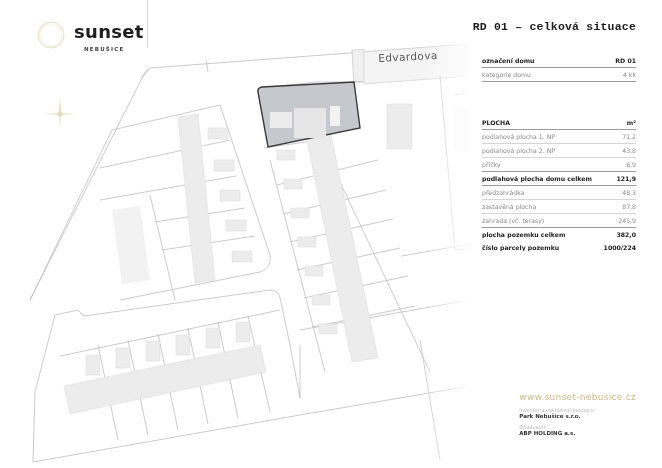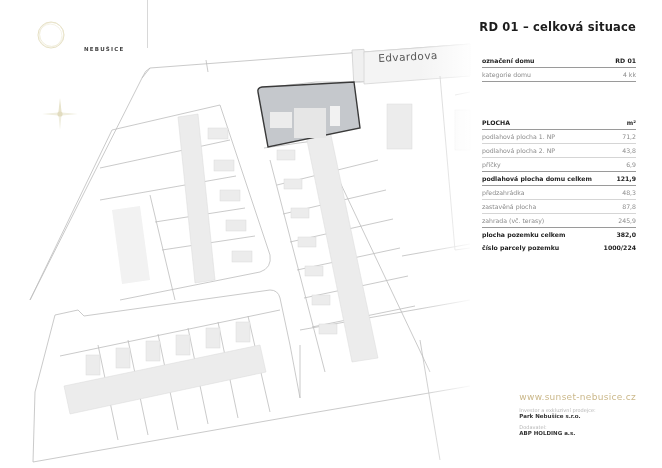--- a/index.html
+++ b/index.html
@@ -3,21 +3,21 @@
 <meta charset="utf-8">
 <style>
   html, body { margin:0; padding:0; background:#ffffff; }
   body { width:662px; height:468px; position:relative; overflow:hidden; font-family:"DejaVu Sans", sans-serif; color:#222; }
   .logo { position:absolute; left:30px; top:18px; width:140px; height:40px; }
   .logo-ring { position:absolute; left:6px; top:2px; width:30px; height:30px; }
   .logo-word { position:absolute; left:44px; top:3px; font-size:18px; font-weight:bold; letter-spacing:0.3px; color:#1e1e1e; font-family:"DejaVu Sans", sans-serif; }
   .logo-sub { position:absolute; left:54px; top:28px; font-size:5.5px; letter-spacing:1.2px; font-weight:bold; color:#444; }
   .vline { position:absolute; left:147px; top:0; width:1px; height:48px; background:#d8d8d8; }
   .map { position:absolute; left:0; top:0; width:662px; height:468px; }
-  .title { position:absolute; right:26px; top:20px; font-size:11.5px; font-weight:bold; color:#1c1c1c; letter-spacing:0.2px; }
+  .title { position:absolute; right:26px; top:20px; font-size:11.5px; font-weight:bold; color:#1c1c1c; letter-spacing:0.2px;font-family:Liberation Mono, monospace; }
   .panel { position:absolute; left:482px; width:154px; font-size:6.2px; }
   .row { display:flex; justify-content:space-between; height:13px; align-items:center; }
   .row.b { font-weight:bold; color:#222; }
   .row.l { color:#8a8a8a; }
   .sep { border-bottom:1px solid #9a9a9a; }
   .sep-l { border-bottom:1px solid #d5d5d5; }
   .footer { position:absolute; right:26px; top:392px; text-align:left; }
   .url { font-size:9px; color:#cbb88a; letter-spacing:0.3px; }
   .fl { font-size:5px; color:#b6b6b6; margin-top:5px; }
   .fv { font-size:5.5px; font-weight:bold; color:#333; }
@@ -134,20 +134,21 @@
 <div class="street">Edvardova</div>
 
 <div class="vline"></div>
 
 <div class="logo">
   <svg class="logo-ring" viewBox="0 0 30 30">
     <circle cx="15" cy="15" r="13" fill="none" stroke="#e6e0c4" stroke-width="1"></circle>
     <circle cx="15.6" cy="14.4" r="12" fill="none" stroke="#ebe6cf" stroke-width="0.7"></circle>
     <circle cx="14.4" cy="15.6" r="11.5" fill="none" stroke="#efebd8" stroke-width="0.6"></circle>
   </svg>
+  <span class="logo-word">sunset</span>
   <span class="logo-sub">NEBUŠICE</span>
 </div>
 
 <div class="title">RD 01 – celková situace</div>
 
 <div class="panel" style="top:54px;">
   <div class="row b sep">
     <span>označení domu</span>
     <span>RD 01</span>
   </div>

